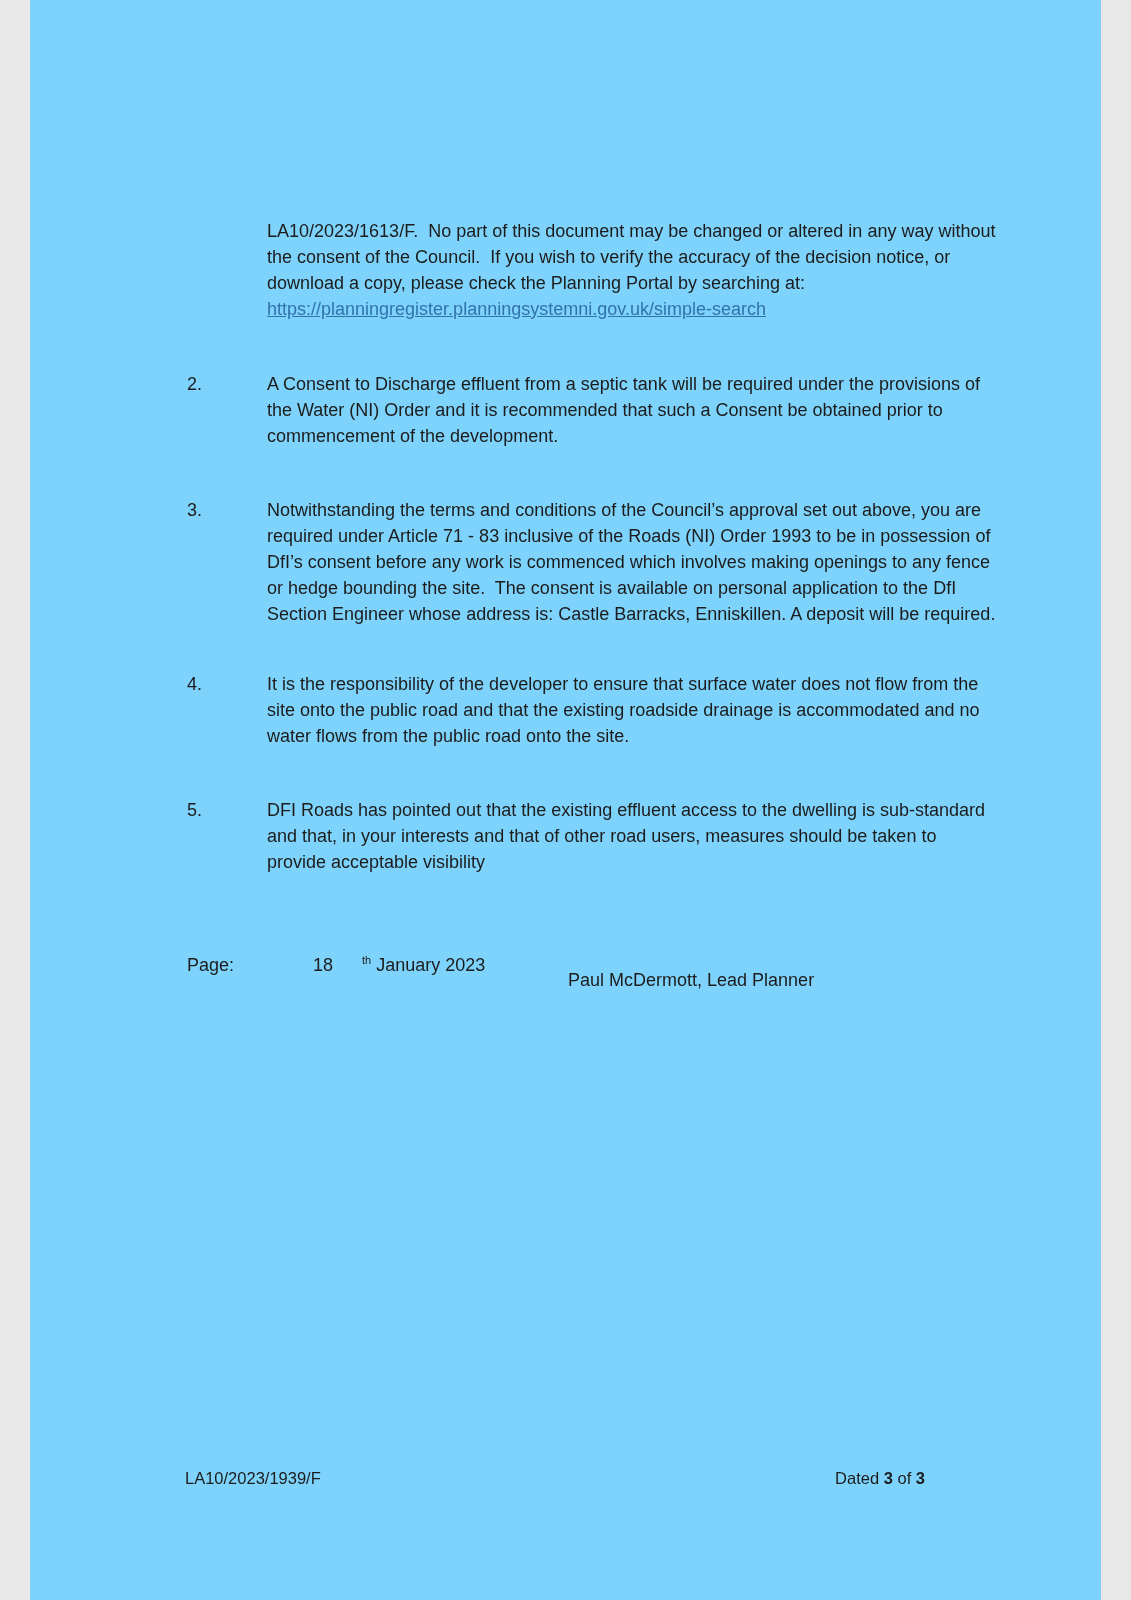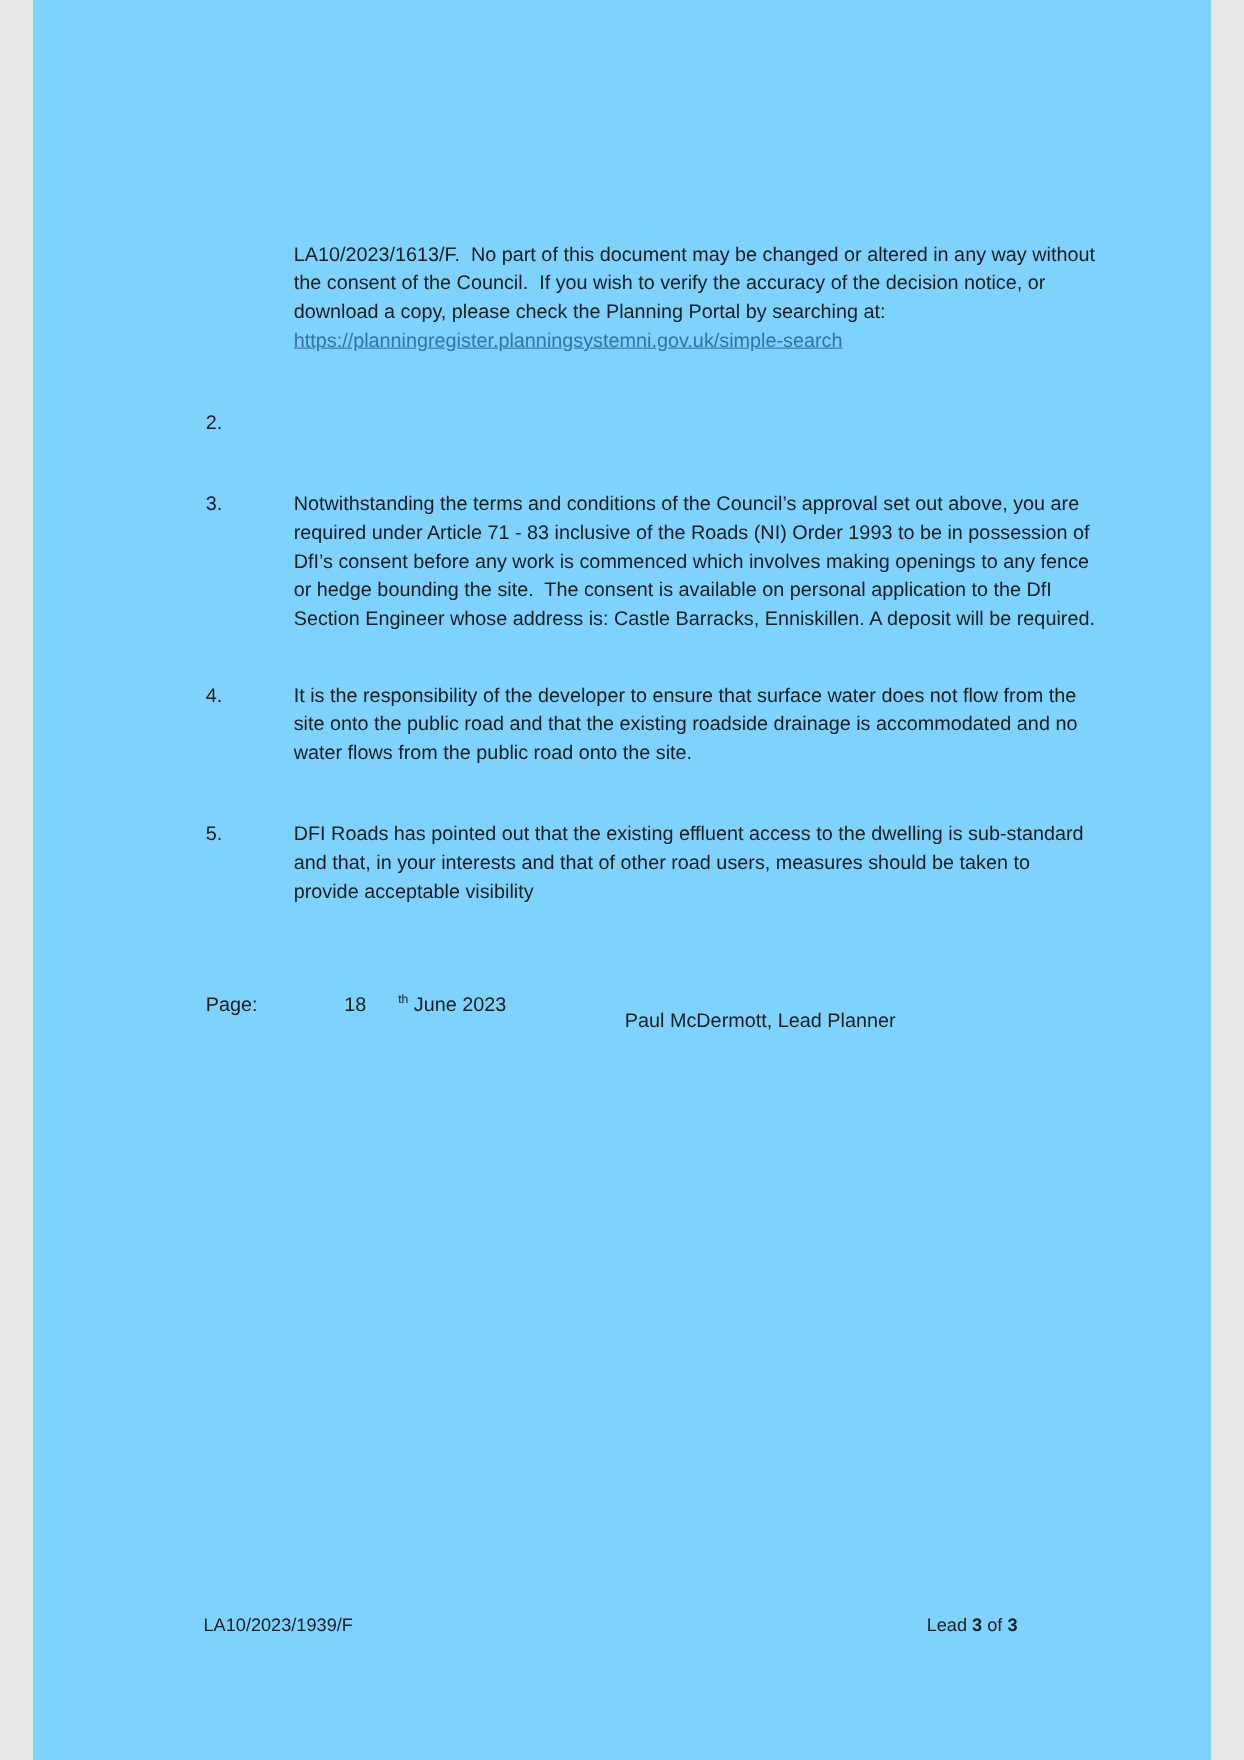--- a/index.html
+++ b/index.html
@@ -71,20 +71,21 @@
 <div class="page">
 
   <p class="intro">
     <span class="body-text">LA10/2023/1613/F.  No part of this document may be changed or altered in any way without the consent of the Council.  If you wish to verify the accuracy of the decision notice, or download a copy, please check the Planning Portal by searching at: </span><a class="portal-link" style="color: rgb(50, 114, 171);">https://planningregister.planningsystemni.gov.uk/simple-search</a>
   </p>
 
   <div class="conditions">
 
     <div class="condition-row first">
       <span class="condition-number">2.</span>
+      <span class="condition-text">A Consent to Discharge effluent from a septic tank will be required under the provisions of the Water (NI) Order and it is recommended that such a Consent be obtained prior to commencement of the development.</span>
     </div>
 
     <div class="condition-row">
       <span class="condition-number">3.</span>
       <span class="condition-text">Notwithstanding the terms and conditions of the Council’s approval set out above, you are required under Article 71 - 83 inclusive of the Roads (NI) Order 1993 to be in possession of DfI’s consent before any work is commenced which involves making openings to any fence or hedge bounding the site.  The consent is available on personal application to the DfI Section Engineer whose address is: Castle Barracks, Enniskillen. A deposit will be required.</span>
     </div>
 
     <div class="condition-row tight">
       <span class="condition-number">4.</span>
       <span class="condition-text">It is the responsibility of the developer to ensure that surface water does not flow from the site onto the public road and that the existing roadside drainage is accommodated and no water flows from the public road onto the site.</span>
@@ -92,22 +93,22 @@
 
     <div class="condition-row">
       <span class="condition-number">5.</span>
       <span class="condition-text">DFI Roads has pointed out that the existing effluent access to the dwelling is sub-standard and that, in your interests and that of other road users, measures should be taken to provide acceptable visibility</span>
     </div>
 
   </div>
 
   <div class="dated-row">
     <span class="dated-label">Page:</span>
-    <span class="dated-date"><span>18</span><sup>th</sup><span class="body-text" style="white-space:pre-wrap"> June 2023</span></span>
+    <span class="dated-date"><span>18</span><sup>th</sup><span class="body-text" style="white-space:pre-wrap"> January 2023</span></span>
     <span class="dated-signatory">Paul McDermott, Lead Planner</span>
   </div>
 
   <div class="footer">
     <span>LA10/2023/1939/F</span>
-    <span><span class="body-text" style="white-space:pre-wrap">Lead </span><span class="page-num">3</span><span class="body-text" style="white-space:pre-wrap"> of </span><span class="page-num">3</span></span>
+    <span><span class="body-text" style="white-space:pre-wrap">Dated </span><span class="page-num">3</span><span class="body-text" style="white-space:pre-wrap"> of </span><span class="page-num">3</span></span>
   </div>
 
 </div>
 
 </body></html>

